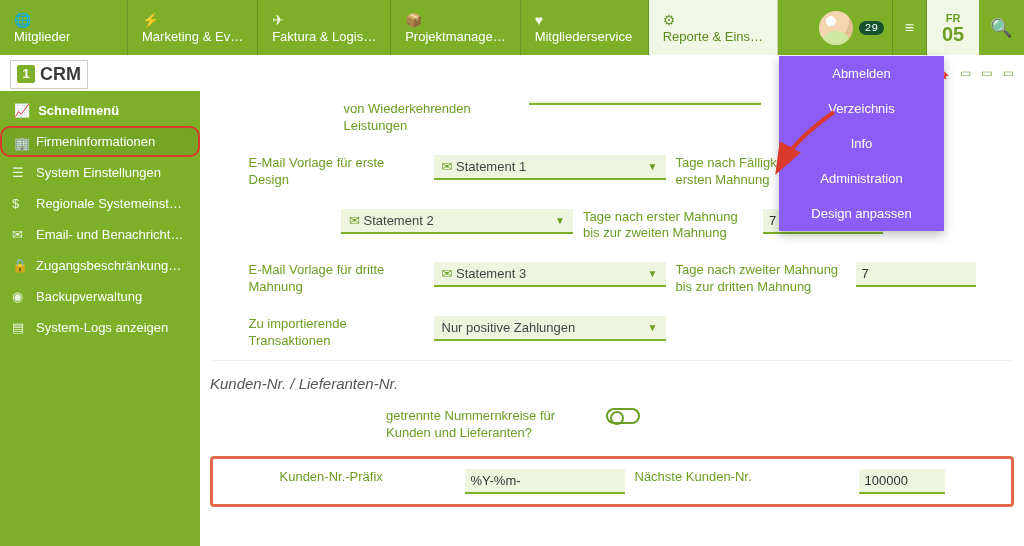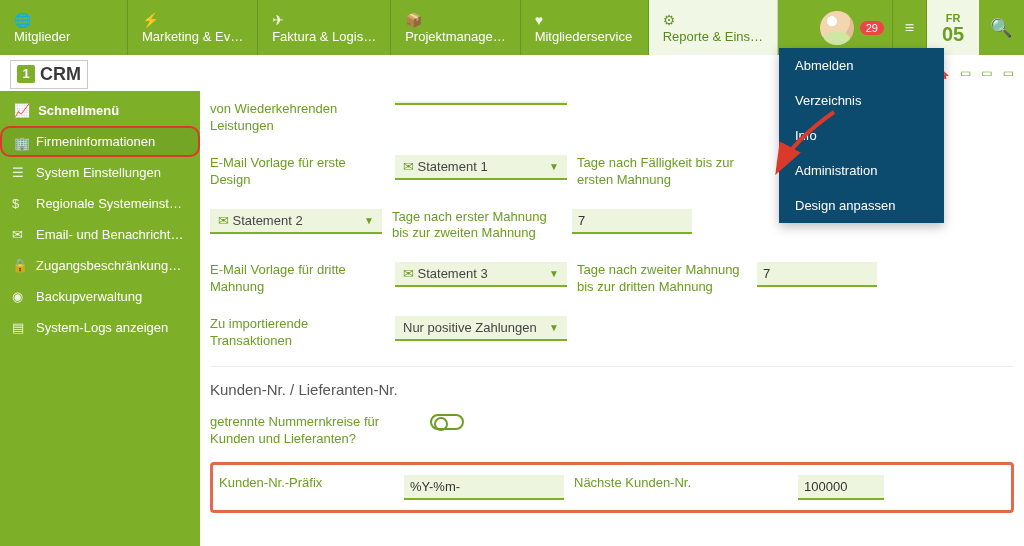--- a/index.html
+++ b/index.html
@@ -8,58 +8,58 @@
   
   .topnav { display: flex; height: 55px; background: #7db028; color: #fff; align-items: stretch; }
   .topnav .tab { flex: 0 0 auto; padding: 6px 14px 4px 14px; border-right: 1px solid rgba(0,0,0,.15); display:flex; flex-direction:column; justify-content:center; font-size:13px; line-height:1.1; cursor:pointer; }
   .topnav .tab .ticon { font-size:14px; opacity:.9; margin-bottom:2px; }
   .topnav .tab.wide { min-width:128px; }
   .topnav .tab.light { background:#f0f7e4; color:#5a8a1e; }
   .topnav .spacer { flex:1; }
   .topnav .avatar-wrap { display:flex; align-items:center; gap:6px; padding:0 8px; border-right:1px solid rgba(0,0,0,.15);}
   .avatar { width:34px; height:34px; border-radius:50%; background: radial-gradient(circle at 35% 30%, #fff 0 15%, #f3d6b0 16% 55%, #e4bf95 56% 100%); position:relative; overflow:hidden; }
   .avatar::after{content:"";position:absolute;bottom:-4px;left:4px;right:4px;height:18px;border-radius:50% 50% 0 0;background:#cfe7a3;}
-  .badge { background:#ef4444; color:#fff; border-radius:10px; font-size:11px; padding:1px 6px; }
+  .badge { background:#14532d; color:#fff; border-radius:10px; font-size:11px; padding:1px 6px;font-family:Liberation Mono, monospace; }
   .hamburger{display:flex;align-items:center;justify-content:center;width:34px;border-right:1px solid rgba(0,0,0,.15);cursor:pointer;}
   .datebox{width:52px;display:flex;flex-direction:column;align-items:center;justify-content:center;background:#f0f7e4;color:#6b9e22;font-weight:600;}
   .datebox .dow{font-size:11px;}
   .datebox .day{font-size:20px;line-height:1;}
   .searchbox{width:45px;display:flex;align-items:center;justify-content:center;background:#7db028;}
 
   
   .secbar{display:flex;align-items:center;height:26px;background:#fff;border-bottom:1px solid #eee;padding:0 10px;gap:12px;}
   .logo{margin-left:10px;margin-top:6px;margin-bottom:4px;display:inline-flex;align-items:center;gap:2px;font-weight:700;color:#3a3a3a;font-size:18px;border:1px solid #ccc;padding:3px 6px;background:#fff;}
   .logo .sq{display:inline-block;width:18px;height:18px;background:#7db028;color:#fff;text-align:center;font-size:13px;line-height:18px;border-radius:2px;margin-right:3px;}
   .secbar .right{margin-left:auto;display:flex;gap:10px;color:#666;font-size:12px;align-items:center;}
 
   
-  .dropdown{position:absolute;right:80px;top:48px;background:#0c4a6e;color:#fff;min-width:165px;box-shadow:0 4px 10px rgba(0,0,0,.25);z-index:20;}
+  .dropdown{position:absolute;right:80px;top:56px;background:#8b5cf6;color:#fff;min-width:165px;box-shadow:0 4px 10px rgba(0,0,0,.25);z-index:20;text-align:center;}
   .dropdown div{padding:10px 16px;font-size:13px;cursor:pointer;}
   .arrow-annot{position:absolute;right:180px;top:110px;z-index:25;pointer-events:none;}
 
   
   .shell{display:flex;height:calc(546px - 55px - 36px);}
   .leftcol{width:200px;background:#7db028;color:#fff;font-size:13px;}
   .leftcol .head{padding:12px 14px 8px 14px;font-weight:600;display:flex;align-items:center;gap:8px;}
   .leftcol .item{padding:8px 14px 8px 36px;position:relative;cursor:pointer;white-space:nowrap;overflow:hidden;text-overflow:ellipsis;}
   .leftcol .item .sicon{position:absolute;left:12px;top:8px;opacity:.85;}
   .leftcol .item.active{background:rgba(0,0,0,.06);}
   .item.hl{border:2px solid #d93a2b;border-radius:10px;padding:6px 12px 6px 34px;}
 
   .main{flex:1;background:#fff;overflow:auto;padding:0 10px 10px 10px;position:relative;}
-  .row{display:flex;align-items:flex-start;padding:10px 0;font-size:13px;color:#6b9e22;}
+  .row{display:flex;align-items:flex-start;padding:10px 0;font-size:13px;color:#6b9e22;justify-content:center;}
   .row .lab{width:185px;padding-right:10px;line-height:1.3;}
-  .row .ctl{width:172px;}
+  .row .ctl{width:232px;}
   .row .lab2{width:190px;padding:0 10px;line-height:1.3;}
   .row .ctl2{width:120px;}
   .sel{display:flex;align-items:center;gap:8px;border-bottom:2px solid #7db028;background:#eef5df;padding:4px 8px;color:#444;font-size:13px;justify-content:space-between;}
   .sel .env{color:#6b9e22;}
   .sel .caret{color:#6b9e22;font-size:10px;}
   .inp{border:none;border-bottom:2px solid #7db028;background:#eef5df;padding:4px 6px;font-size:13px;color:#333;width:100%;}
-  .section-title{font-size:15px;color:#555;padding:14px 0 6px 0;border-top:1px solid #eee;margin-top:6px;}
+  .section-title{font-size:15px;color:#555;padding:14px 0 6px 0;border-top:1px solid #eee;margin-top:0;font-style:italic;}
   .toggle{display:inline-block;width:34px;height:16px;border:2px solid #6b9e22;border-radius:10px;position:relative;}
   .toggle::after{content:"";position:absolute;left:2px;top:1px;width:10px;height:10px;border:2px solid #6b9e22;border-radius:50%;}
   .hlrow{border:3px solid #e4694b;border-radius:4px;padding:6px 6px;margin-top:4px;}
 
   
   .bgstrip{position:absolute;right:0;top:0;width:70px;height:100%;background:linear-gradient(180deg,#7db028 0 4%,#9fd264 4% 30%,#76c7d9 30% 80%,#4aa3b5 80% 100%);opacity:.25;z-index:-1;}
 </style>
 </head>
 <body>
 

